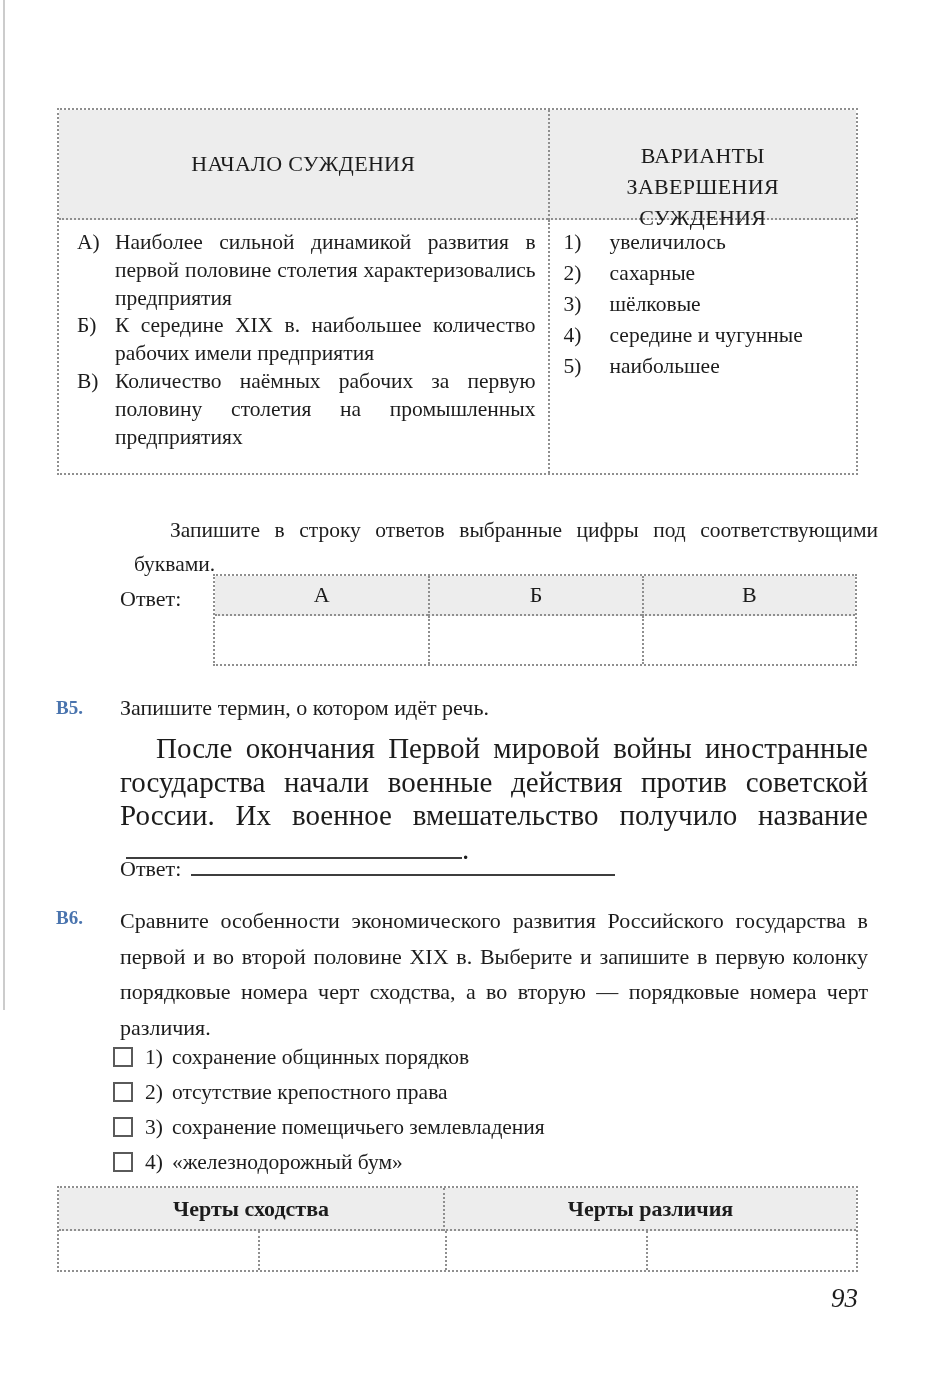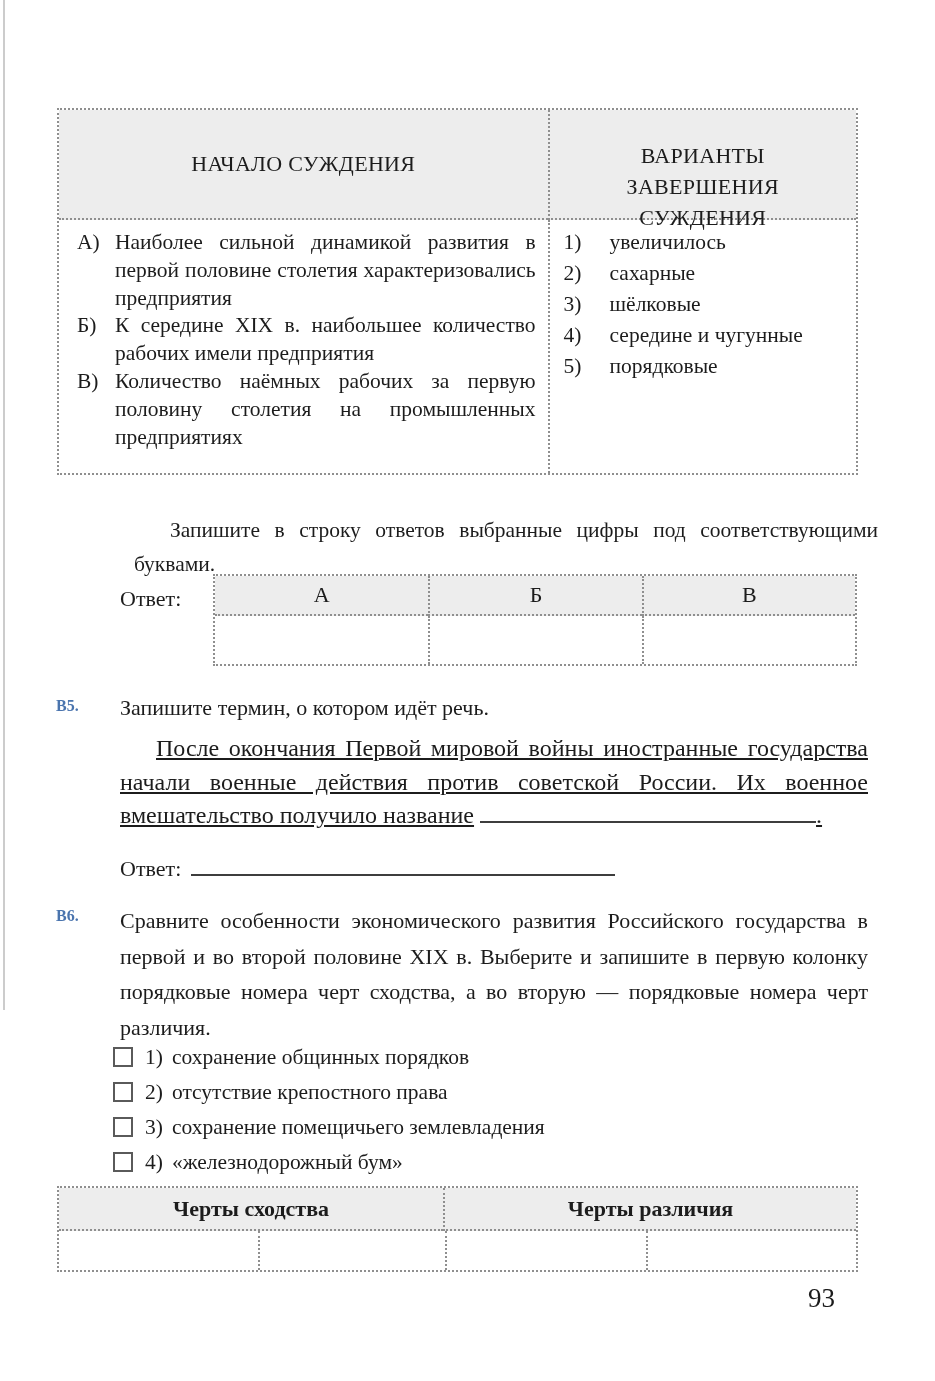--- a/index.html
+++ b/index.html
@@ -49,27 +49,27 @@
     display:grid;grid-template-columns:repeat(3,1fr);grid-template-rows:40px 48px;
     box-sizing:border-box;
   }
   .ag-h{
     background:var(--header-bg);border-bottom:2px dotted var(--dotted-border);
     display:flex;align-items:center;justify-content:center;font-size:22px;
   }
   .bl{border-left:2px dotted var(--dotted-border);}
 
   
-  .q-label{position:absolute;left:56px;font-weight:bold;color:var(--accent-blue);font-size:16px;}
+  .q-label{position:absolute;left:56px;font-weight:bold;color:var(--accent-blue);font-size:19px;}
   .b5-label{top:697px;}
   .b6-label{top:907px;}
   .b5-prompt{position:absolute;left:120px;top:695px;font-size:22px;}
   .b5-body{
     position:absolute;left:120px;top:732px;width:748px;
-    font-size:24px;line-height:33.5px;text-align:justify;text-indent:36px;text-decoration:underline;
+    font-size:29px;line-height:33.5px;text-align:justify;text-indent:36px;
   }
   .blank-line{
     display:inline-block;width:336px;height:19px;margin-left:6px;
     border-bottom:2px solid #3d3d3d;
   }
   .b5-answer{position:absolute;left:120px;top:856px;font-size:22px;}
   .answer-underline{
     display:inline-block;width:424px;height:17px;margin-left:10px;
     border-bottom:2px solid #3d3d3d;
   }
@@ -91,21 +91,21 @@
   }
   .ct-head{display:grid;grid-template-columns:48.2% 51.8%;}
   .ct-hcell{
     background:var(--header-bg);height:41px;border-bottom:2px dotted var(--dotted-border);
     display:flex;align-items:center;justify-content:center;
     font-weight:bold;font-size:22px;
   }
   .ct-body{display:grid;grid-template-columns:25% 23.4% 25.2% 26.4%;}
   .ct-bcell{height:39px;}
 
-  .page-number{position:absolute;left:808px;top:1283px;font-size:27px;}
+  .page-number{position:absolute;left:831px;top:1283px;font-size:27px;font-style:italic;}
 </style>
 </head>
 <body>
 
 <div class="page">
   <div class="scan-edge"></div>
 
   <div class="match-table">
     <div class="mt-hl">
       <span>НАЧАЛО СУЖДЕНИЯ</span>
@@ -139,21 +139,21 @@
       <div class="opt">
         <span class="opt-m">3)</span>
         <span>шёлковые</span>
       </div>
       <div class="opt">
         <span class="opt-m">4)</span>
         <span>середине и чугунные</span>
       </div>
       <div class="opt">
         <span class="opt-m">5)</span>
-        <span>порядковые</span>
+        <span>наибольшее</span>
       </div>
     </div>
   </div>
 
   <p class="instruction">Запишите в строку ответов выбранные цифры под соответствующими буквами.</p>
 
   <div class="answer-label">Ответ:</div>
   <div class="answer-grid">
     <div class="ag-h">А</div>
     <div class="ag-h bl">Б</div>

